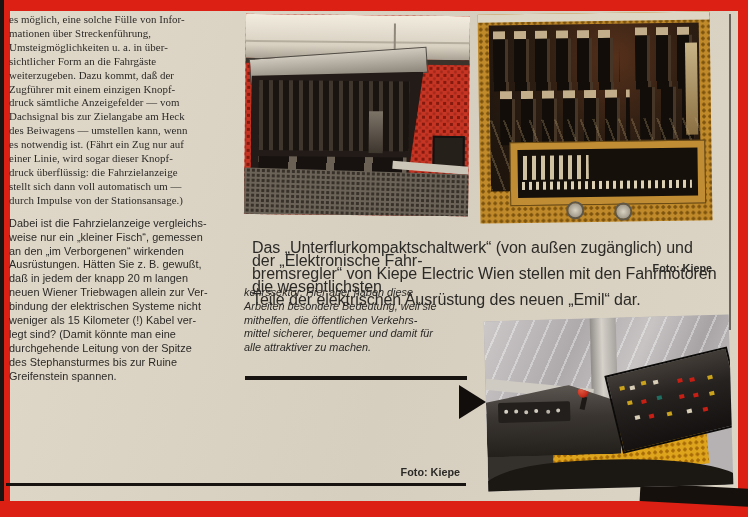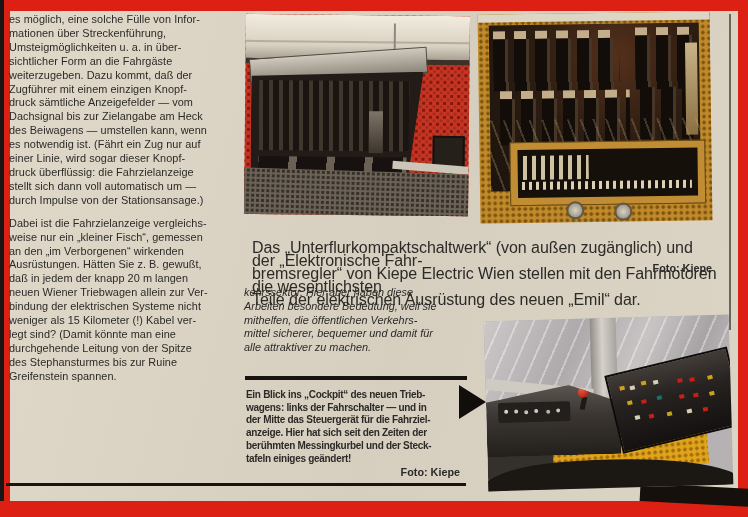--- a/index.html
+++ b/index.html
@@ -7,21 +7,21 @@
     position:relative; width:748px; height:517px; overflow:hidden;
     background:linear-gradient(105deg,#e0d9ca,#d6cfc0 55%,#dcd5c5);
     font-family:"Liberation Sans",sans-serif; color:#2c2a27;
   }
   .abs{position:absolute;}
   .red{background:#dc2114;}
   .pre{white-space:pre-line;}
   
   #left-col{left:9px; top:13px; width:236px; font-size:10.9px; line-height:13.9px; letter-spacing:.05px;}
   #left-col p{margin:0;}
-  #left-col p.gap{margin-bottom:9px;}
+  #left-col p.gap{margin-bottom:9px;font-family:Liberation Serif, serif;}
   #caption-top{left:252px; top:221px; width:466px; font-size:16px; line-height:13.1px; letter-spacing:-.05px;margin-top:20px;}
   #caption-top-credit{left:246px; top:262px; width:466px; text-align:right; font-weight:bold; font-size:10.8px;}
   #mid-col{left:244px; top:286px; width:222px; font-size:10.9px; line-height:13.8px;font-style:italic;}
   #signature{left:246px; top:350px; width:218px; text-align:right; font-size:11px;}
   #caption-cockpit{left:246px; top:389px; width:220px; font-weight:bold; font-size:10px; line-height:12.7px; letter-spacing:-.3px;}
   #caption-cockpit-credit{left:246px; top:466px; width:214px; text-align:right; font-weight:bold; font-size:10.8px;}
   .rule{background:#171310;}
   
   .dots-red{background-color:#c63423;
     background-image:radial-gradient(circle,#84190e 1.5px,transparent 1.9px),radial-gradient(circle,#a3291a 1.2px,transparent 1.6px);
@@ -174,26 +174,20 @@
 Teile der elektrischen Ausrüstung des neuen „Emil“ dar.</div>
   <div class="abs" id="caption-top-credit">Foto: Kiepe</div>
 
   <div class="abs pre" id="mid-col">kehrssektor. Hier aber haben diese
 Arbeiten besondere Bedeutung, weil sie
 mithelfen, die öffentlichen Verkehrs-
 mittel sicherer, bequemer und damit für
 alle attraktiver zu machen.</div>
 
   <div class="abs rule" style="left:245px;top:376px;width:222px;height:4px;"></div>
-  <div class="abs pre" id="caption-cockpit">Ein Blick ins „Cockpit“ des neuen Trieb-
-wagens: links der Fahrschalter — und in
-der Mitte das Steuergerät für die Fahrziel-
-anzeige. Hier hat sich seit den Zeiten der
-berühmten Messingkurbel und der Steck-
-tafeln einiges geändert!</div>
   <div class="abs" id="caption-cockpit-credit">Foto: Kiepe</div>
   <div class="abs rule" style="left:6px;top:483px;width:460px;height:3px;"></div>
   <div class="abs" id="arrow"></div>
 
   <div class="abs" id="under-wedge"></div>
   <div class="abs" id="photo3">
     <div class="abs" id="p3-window"></div>
     <div class="abs" id="p3-pillar"></div>
     <div class="abs" id="p3-wsill"></div>
     <div class="abs dots-floor" id="p3-floor"></div>

